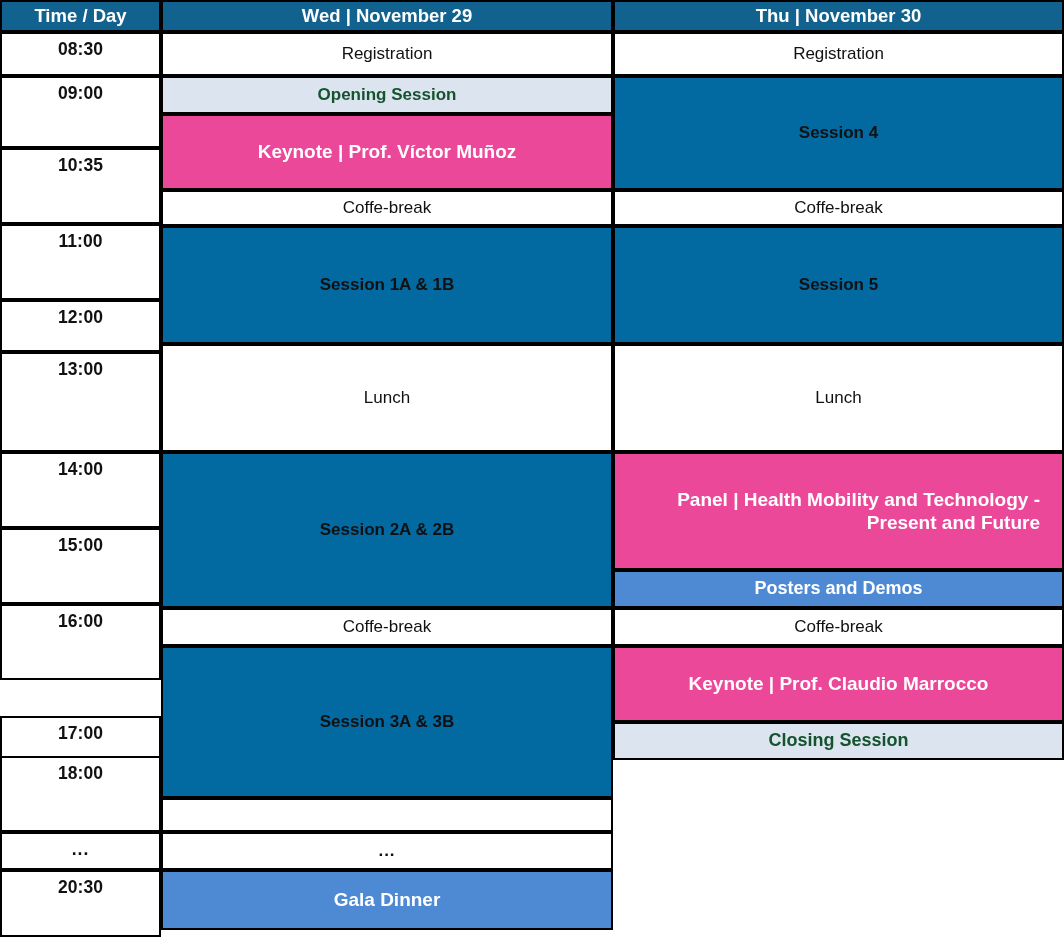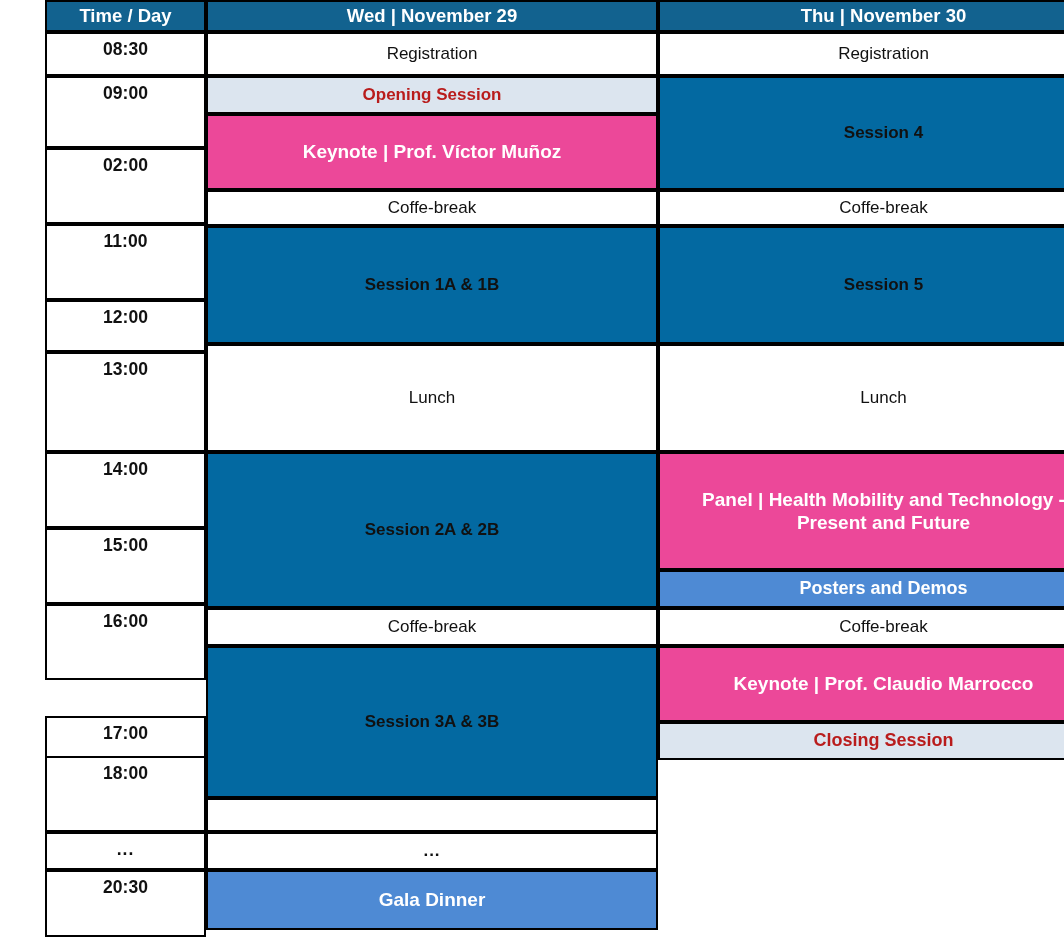--- a/index.html
+++ b/index.html
@@ -17,66 +17,65 @@
     background: #ffffff;
     overflow: hidden;
   }
   
   .cell {
     position: absolute;
     box-sizing: border-box;
     display: flex;
     align-items: center;
     justify-content: center;
-    text-align: center;
+    text-align: right;
     border: 2px solid #000000;
     font-size: 17px;
     line-height: 1.22;
     color: #111111;
     padding: 2px 22px;
     overflow: hidden;
-    margin-left: 45px;
   }
   .cell.header {
     background: #12628F;
     color: #ffffff;
     font-weight: bold;
     font-size: 18.5px;
     border-color: #000000;
   }
   .cell.time {
     font-weight: bold;
     font-size: 17.5px;
     background: #ffffff;
     align-items: flex-start;
     justify-content: center;
     padding-top: 5px;
   }
   
   .bg-white   { background: #ffffff; color: #111111; }
-  .bg-pale    { background: #DCE5EF; color: #b91c1c; font-weight: bold; }
+  .bg-pale    { background: #DCE5EF; color: #14532d; font-weight: bold; }
   .bg-light   { background: #0369a1; color: #111111; font-weight: bold; }
   .bg-mid     { background: #4E8AD4; color: #ffffff; font-weight: bold; }
   .bg-dark    { background: #ec4899; color: #ffffff; font-weight: bold; }
   .plain { font-weight: normal; }
   
   .ellipsis { font-weight: bold; letter-spacing: 1px; }
 </style>
 </head>
 <body>
 
 <div id="schedule">
 
   <div class="cell header" style="left:0px;   top:0px; width:161px; height:32px;">Time / Day</div>
   <div class="cell header" style="left:161px; top:0px; width:452px; height:32px;">Wed | November 29</div>
   <div class="cell header" style="left:613px; top:0px; width:451px; height:32px;">Thu | November 30</div>
 
   <div class="cell time" style="left:0px; top:32px;  width:161px; height:44px;">08:30</div>
   <div class="cell time" style="left:0px; top:76px;  width:161px; height:72px;">09:00</div>
-  <div class="cell time" style="left:0px; top:148px; width:161px; height:76px;">02:00</div>
+  <div class="cell time" style="left:0px; top:148px; width:161px; height:76px;">10:35</div>
   <div class="cell time" style="left:0px; top:224px; width:161px; height:76px;">11:00</div>
   <div class="cell time" style="left:0px; top:300px; width:161px; height:52px;">12:00</div>
   <div class="cell time" style="left:0px; top:352px; width:161px; height:100px;">13:00</div>
   <div class="cell time" style="left:0px; top:452px; width:161px; height:76px;">14:00</div>
   <div class="cell time" style="left:0px; top:528px; width:161px; height:76px;">15:00</div>
   <div class="cell time" style="left:0px; top:604px; width:161px; height:76px;">16:00</div>
   <div class="cell time" style="left:0px; top:716px; width:161px; height:76px;">17:00</div>
   <div class="cell time" style="left:0px; top:756px; width:161px; height:76px;">18:00</div>
   <div class="cell time ellipsis" style="left:0px; top:832px; width:161px; height:38px; align-items:center; padding-top:0;">...</div>
   <div class="cell time" style="left:0px; top:870px; width:161px; height:67px;">20:30</div>

